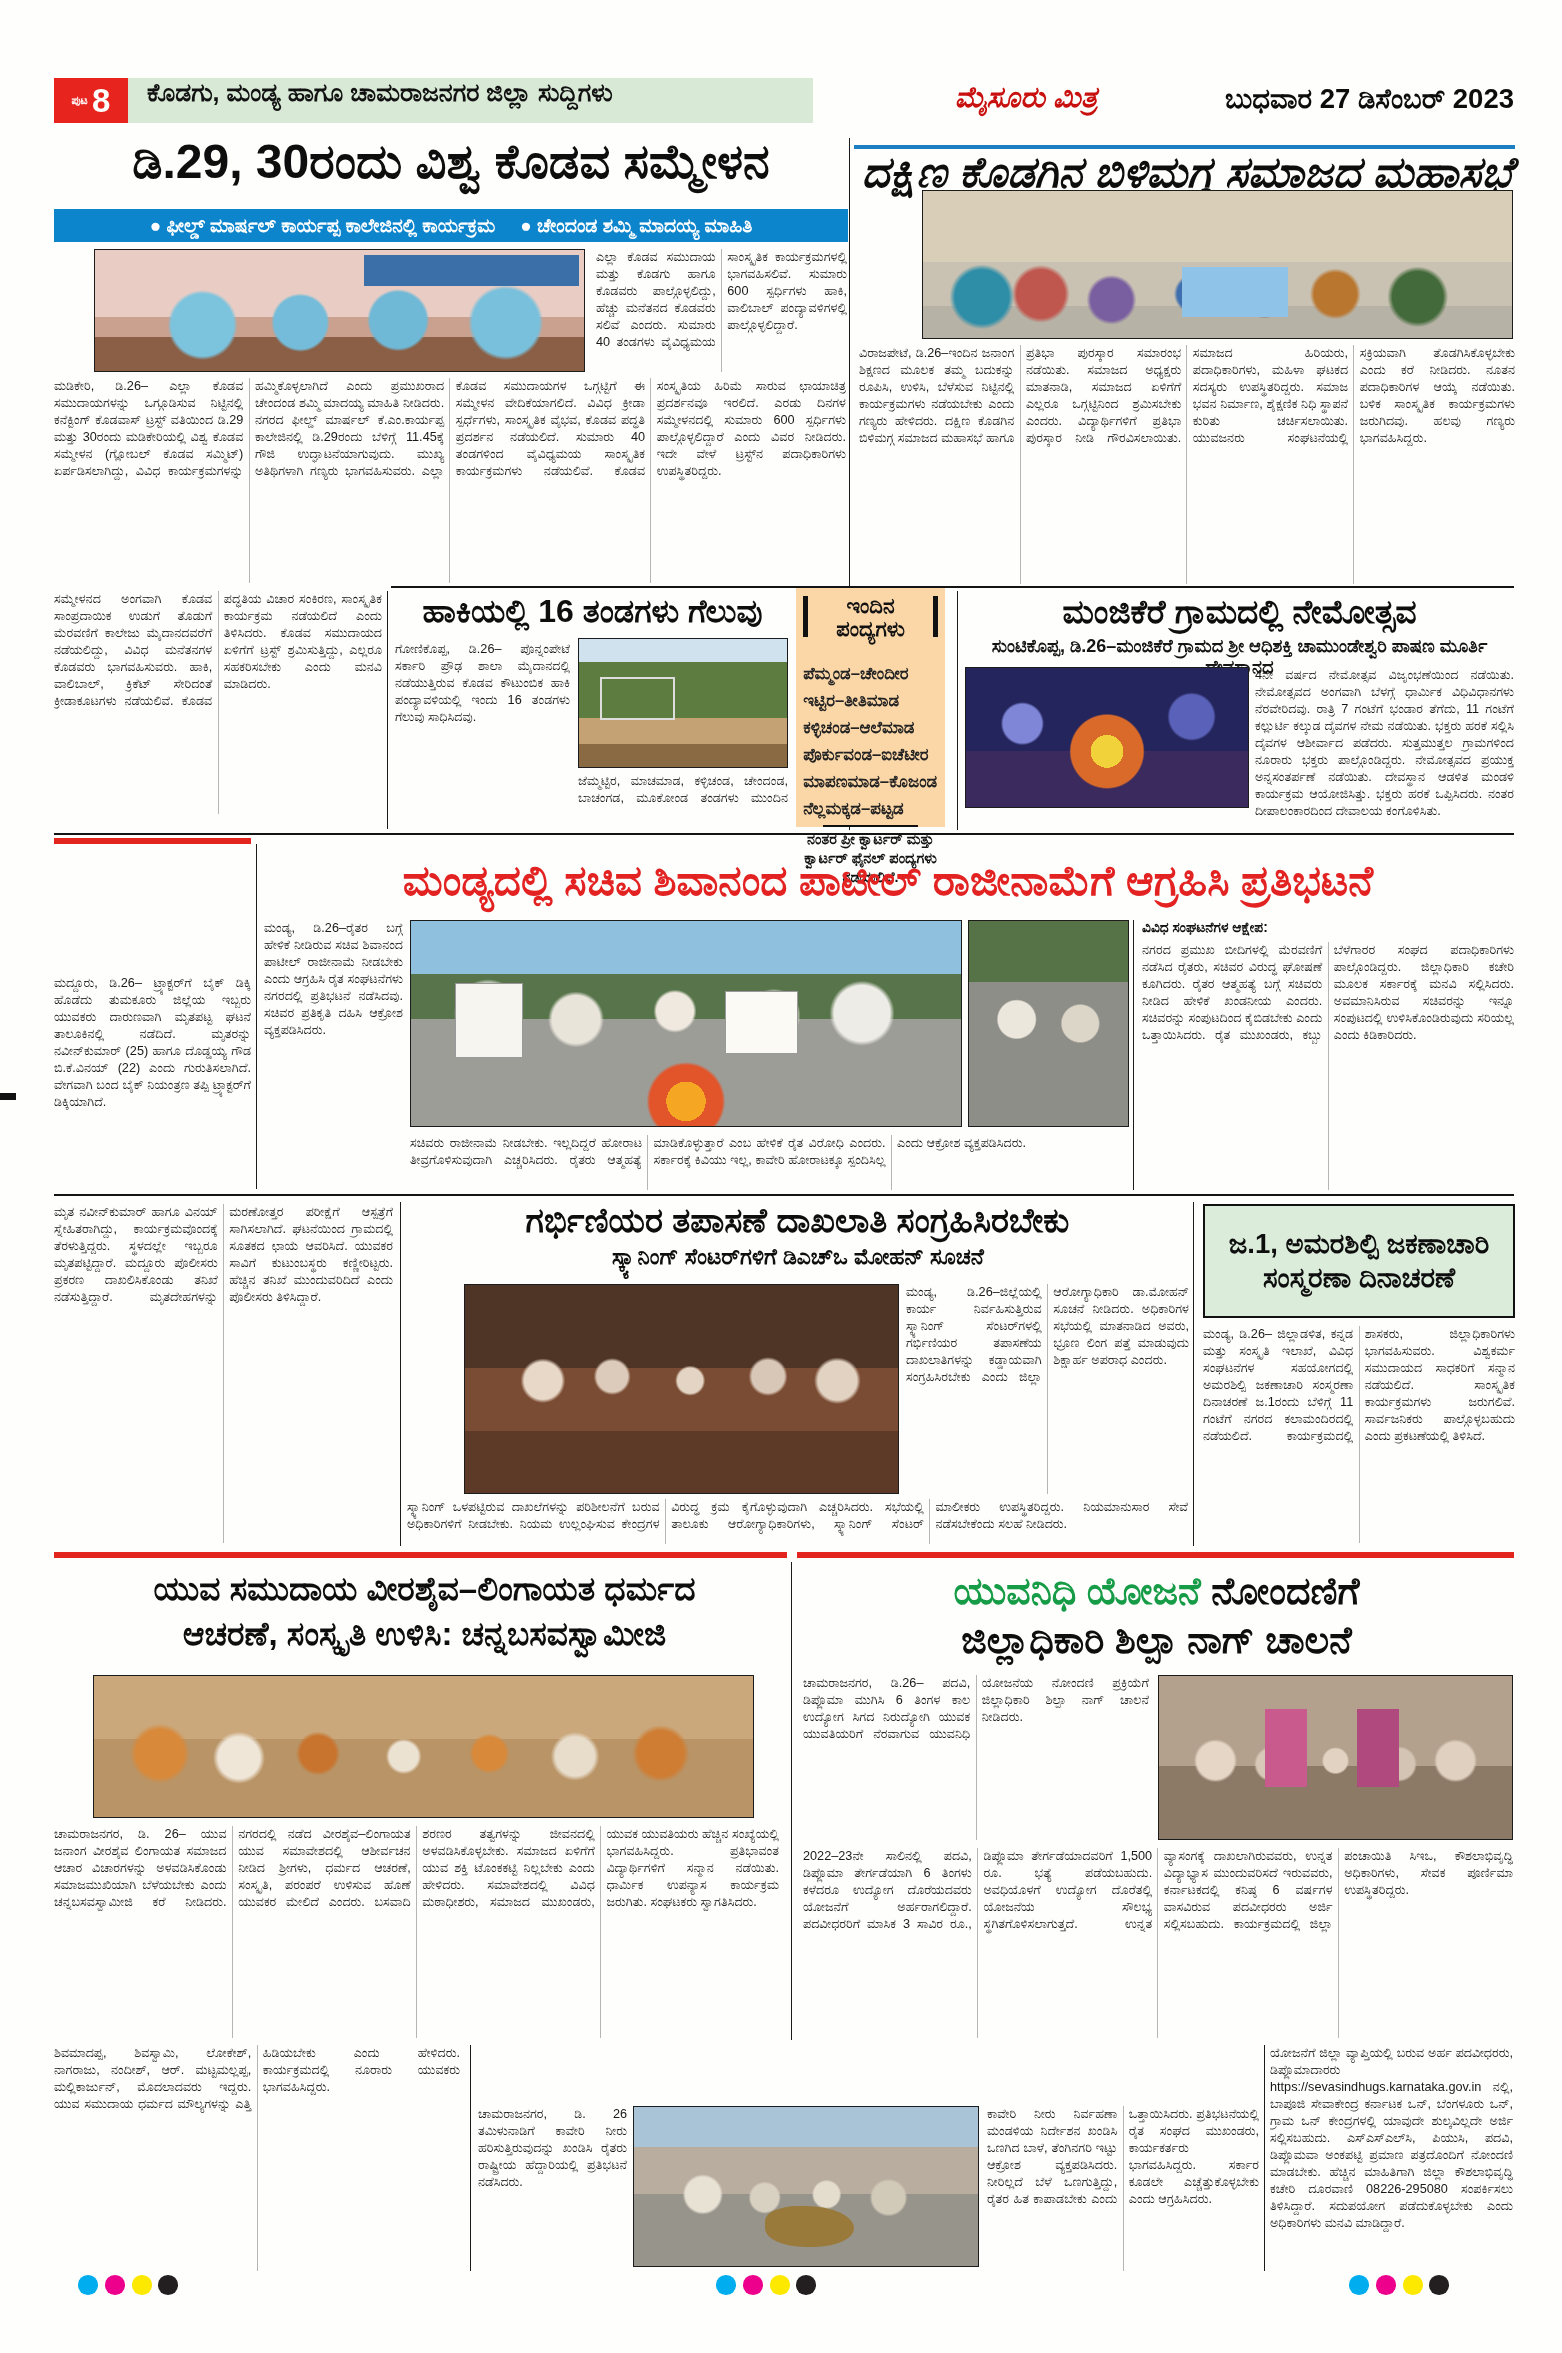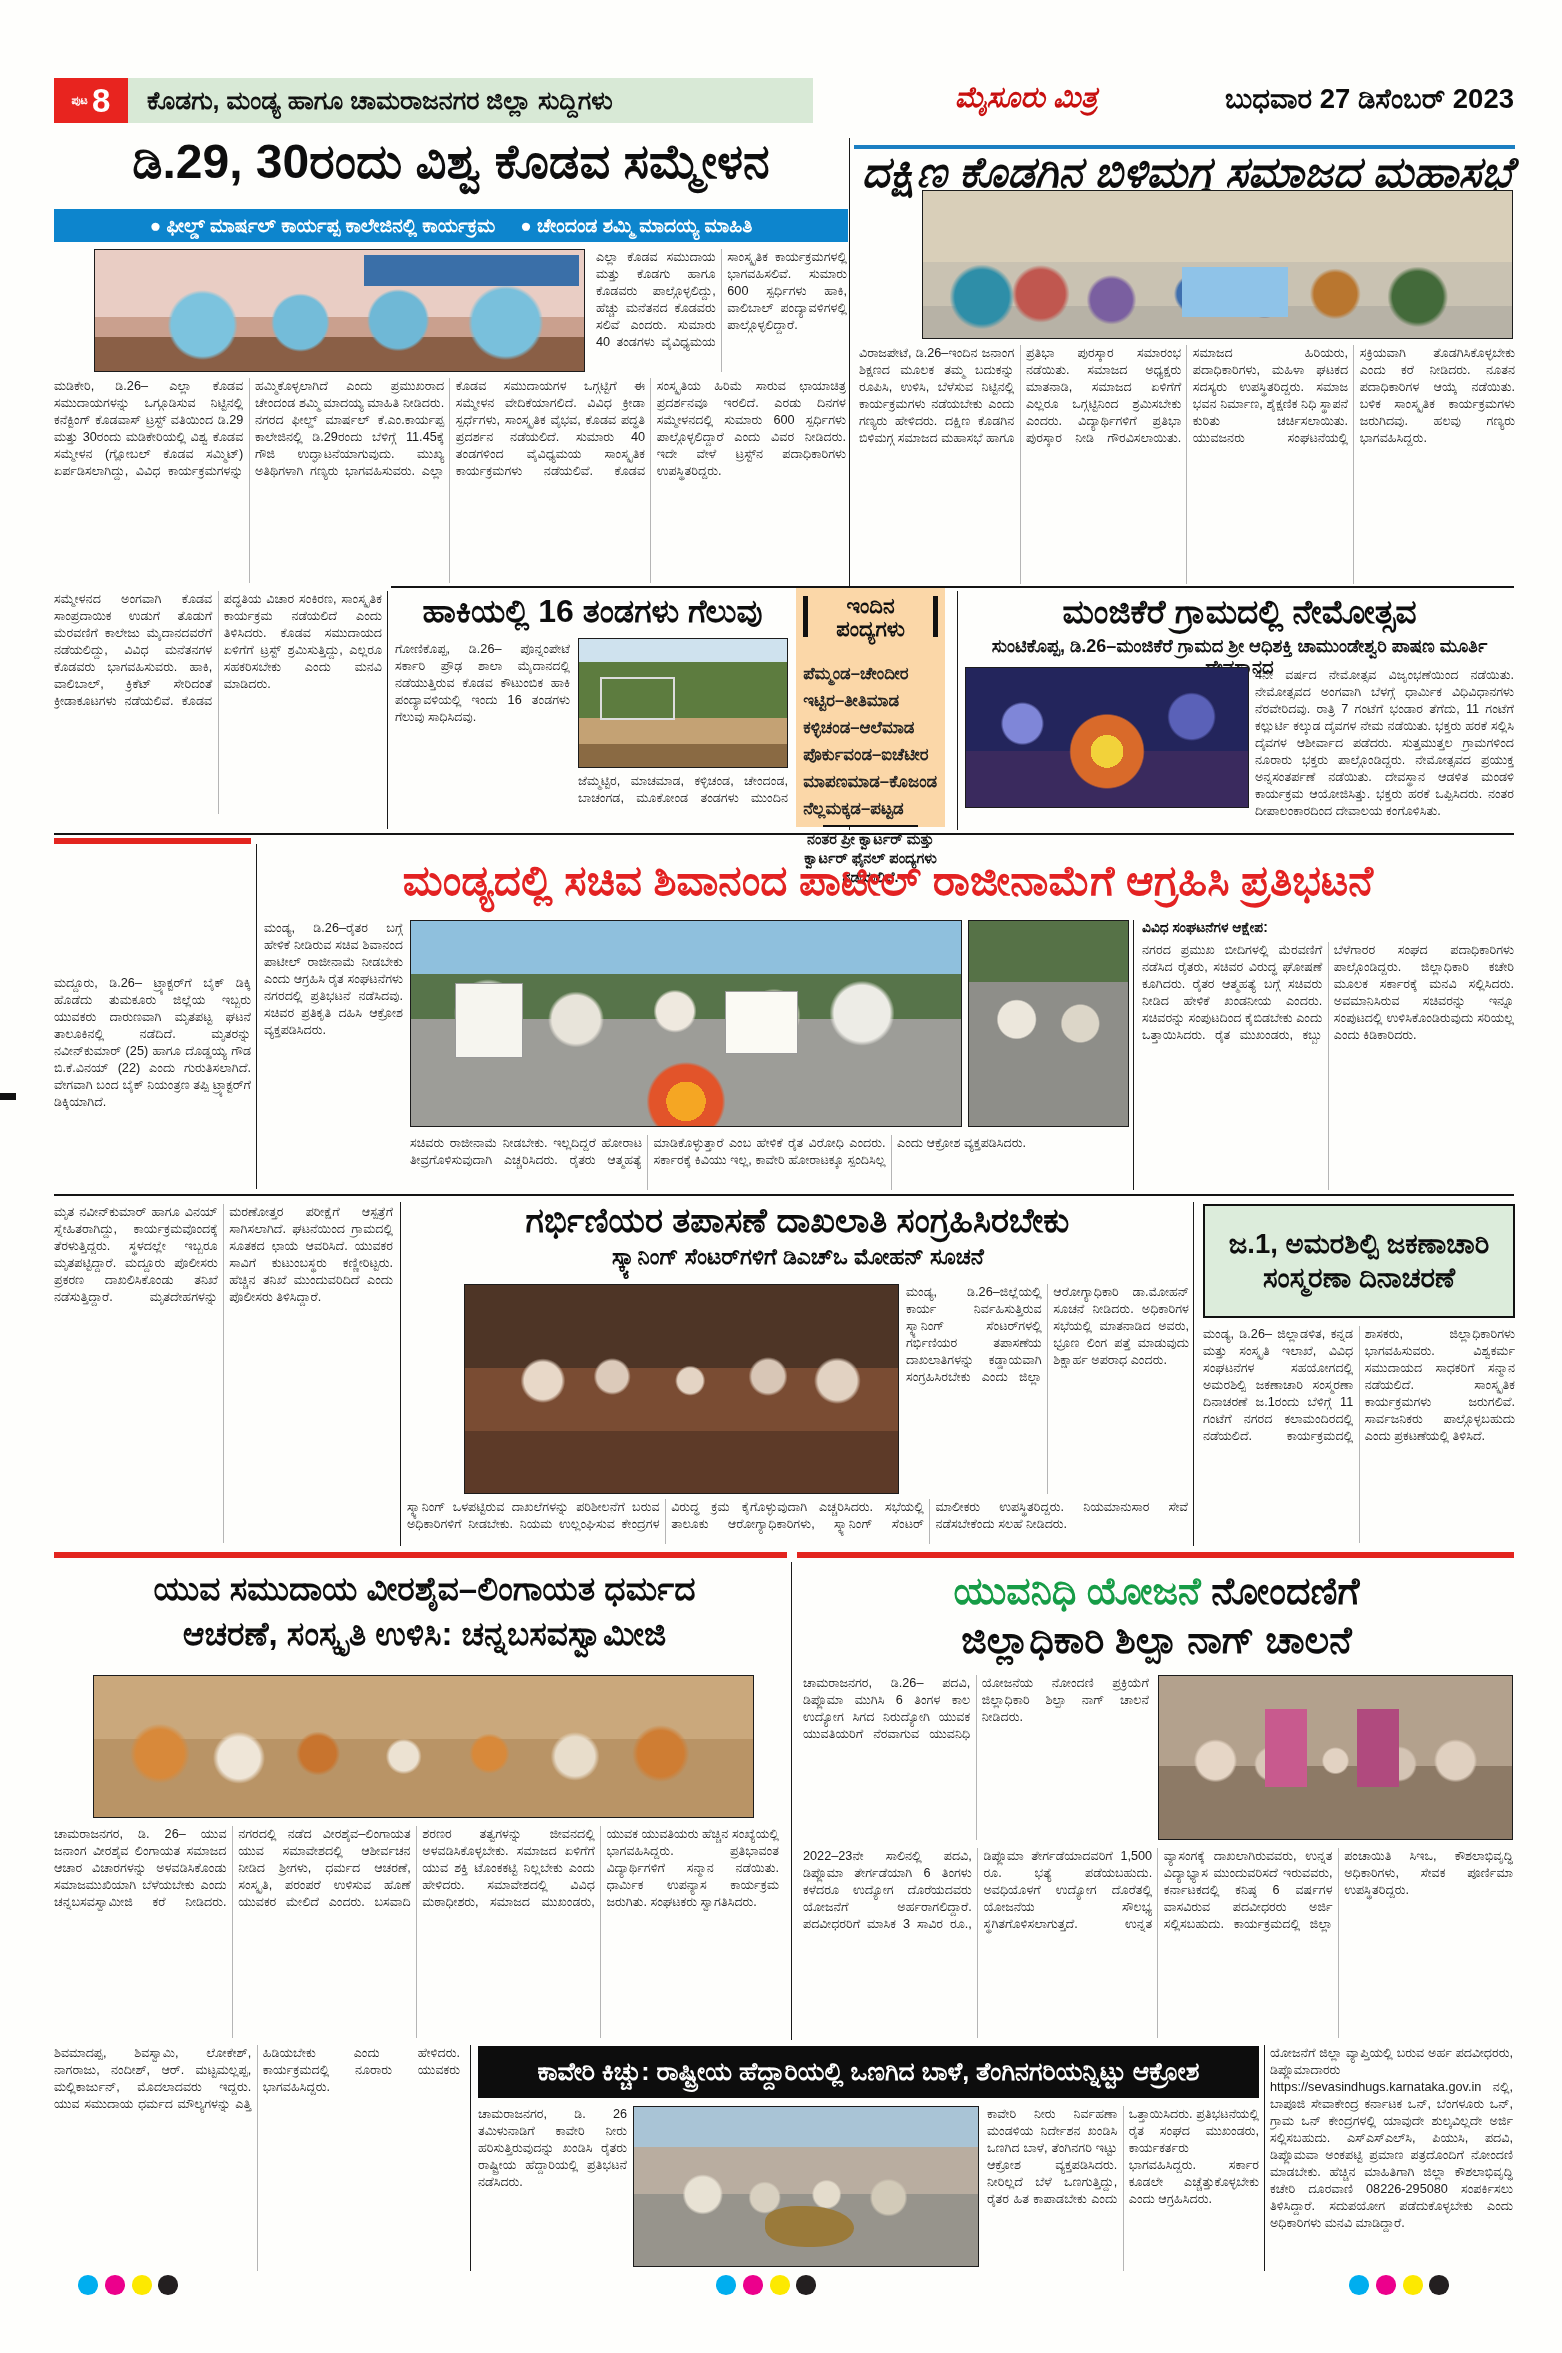--- a/index.html
+++ b/index.html
@@ -22,21 +22,21 @@
 </style>
 </head>
 <body>
 
 <div id="paper">
 
   <div class="abs" style="left:54px;top:78px;width:74px;height:45px;background:#e8241f;color:#fff;display:flex;align-items:center;justify-content:center;gap:4.3px;">
     <span style="font-size:11px;font-weight:700;">ಪುಟ</span>
     <span style="font-size:33px;font-weight:800;line-height:1;">8</span>
   </div>
-  <div class="abs" style="left:128px;top:78px;width:685px;height:45px;background:#d8e9d6;display:flex;align-items:center;">
+  <div class="abs" style="left:128px;top:78px;width:685px;height:45px;background:#d8e9d6;display:flex;align-items:flex-start;">
     <span style="font-size:25px;font-weight:800;padding-left:19px;color:#111;">ಕೊಡಗು, ಮಂಡ್ಯ ಹಾಗೂ ಚಾಮರಾಜನಗರ ಜಿಲ್ಲಾ ಸುದ್ದಿಗಳು</span>
   </div>
   <div class="abs" style="left:928px;top:81px;width:196px;height:39px;color:#c8100f;font-size:29px;font-weight:800;font-style:italic;text-align:center;">ಮೈಸೂರು ಮಿತ್ರ</div>
   <div class="abs" style="left:1130px;top:83px;width:384px;height:36px;font-size:27.5px;font-weight:700;text-align:right;color:#0d0d0d;">ಬುಧವಾರ 27 ಡಿಸೆಂಬರ್ 2023</div>
   <div class="abs" style="left:854px;top:145px;width:661px;height:4.3px;background:#1b7fc2;"></div>
 
   <div class="abs hl" style="left:54px;top:136px;width:794px;height:67px;font-size:48px;">ಡಿ.29, 30ರಂದು ವಿಶ್ವ ಕೊಡವ ಸಮ್ಮೇಳನ</div>
   <div class="abs" style="left:54px;top:209px;width:794px;height:33px;background:#0d85cd;color:#fff;display:flex;align-items:center;justify-content:center;gap:25px;font-weight:700;font-size:19px;">
     <span>● ಫೀಲ್ಡ್ ಮಾರ್ಷಲ್ ಕಾರ್ಯಪ್ಪ ಕಾಲೇಜಿನಲ್ಲಿ ಕಾರ್ಯಕ್ರಮ</span>
     <span>● ಚೇಂದಂಡ ಶಮ್ಮಿ ಮಾದಯ್ಯ ಮಾಹಿತಿ</span>
@@ -204,23 +204,20 @@
                 radial-gradient(circle at 84% 52%, #e0d0c0 0 6%, transparent 7%),
                 linear-gradient(180deg,#b3a18d 0 55%,#8d7a66 55% 100%),#b3a18d;">
     <div class="abs" style="left:30%;top:20%;width:12%;height:48%;background:#c85a8e;"></div>
     <div class="abs" style="left:56%;top:20%;width:12%;height:48%;background:#b04a7e;"></div>
   </div>
   <div class="abs body-col" style="left:803px;top:1848px;width:710px;height:190px;column-count:4;">2022–23ನೇ ಸಾಲಿನಲ್ಲಿ ಪದವಿ, ಡಿಪ್ಲೊಮಾ ತೇರ್ಗಡೆಯಾಗಿ 6 ತಿಂಗಳು ಕಳೆದರೂ ಉದ್ಯೋಗ ದೊರೆಯದವರು ಯೋಜನೆಗೆ ಅರ್ಹರಾಗಲಿದ್ದಾರೆ. ಪದವೀಧರರಿಗೆ ಮಾಸಿಕ 3 ಸಾವಿರ ರೂ., ಡಿಪ್ಲೊಮಾ ತೇರ್ಗಡೆಯಾದವರಿಗೆ 1,500 ರೂ. ಭತ್ಯೆ ಪಡೆಯಬಹುದು. ಅವಧಿಯೊಳಗೆ ಉದ್ಯೋಗ ದೊರೆತಲ್ಲಿ ಯೋಜನೆಯ ಸೌಲಭ್ಯ ಸ್ಥಗಿತಗೊಳಿಸಲಾಗುತ್ತದೆ. ಉನ್ನತ ವ್ಯಾಸಂಗಕ್ಕೆ ದಾಖಲಾಗಿರುವವರು, ಉನ್ನತ ವಿದ್ಯಾಭ್ಯಾಸ ಮುಂದುವರಿಸದೆ ಇರುವವರು, ಕರ್ನಾಟಕದಲ್ಲಿ ಕನಿಷ್ಠ 6 ವರ್ಷಗಳ ವಾಸವಿರುವ ಪದವೀಧರರು ಅರ್ಜಿ ಸಲ್ಲಿಸಬಹುದು. ಕಾರ್ಯಕ್ರಮದಲ್ಲಿ ಜಿಲ್ಲಾ ಪಂಚಾಯಿತಿ ಸಿಇಒ, ಕೌಶಲಾಭಿವೃದ್ಧಿ ಅಧಿಕಾರಿಗಳು, ಸೇವಕ ಪೂರ್ಣಿಮಾ ಉಪಸ್ಥಿತರಿದ್ದರು.</div>
   <div class="abs body-col" style="left:1270px;top:2045px;width:243px;height:226px;column-count:1;">ಯೋಜನೆಗೆ ಜಿಲ್ಲಾ ವ್ಯಾಪ್ತಿಯಲ್ಲಿ ಬರುವ ಅರ್ಹ ಪದವೀಧರರು, ಡಿಪ್ಲೊಮಾದಾರರು https://sevasindhugs.karnataka.gov.in ನಲ್ಲಿ, ಬಾಪೂಜಿ ಸೇವಾಕೇಂದ್ರ ಕರ್ನಾಟಕ ಒನ್, ಬೆಂಗಳೂರು ಒನ್, ಗ್ರಾಮ ಒನ್ ಕೇಂದ್ರಗಳಲ್ಲಿ ಯಾವುದೇ ಶುಲ್ಕವಿಲ್ಲದೇ ಅರ್ಜಿ ಸಲ್ಲಿಸಬಹುದು. ಎಸ್‌ಎಸ್‌ಎಲ್‌ಸಿ, ಪಿಯುಸಿ, ಪದವಿ, ಡಿಪ್ಲೊಮವಾ ಅಂಕಪಟ್ಟಿ ಪ್ರಮಾಣ ಪತ್ರದೊಂದಿಗೆ ನೋಂದಣಿ ಮಾಡಬೇಕು. ಹೆಚ್ಚಿನ ಮಾಹಿತಿಗಾಗಿ ಜಿಲ್ಲಾ ಕೌಶಲಾಭಿವೃದ್ಧಿ ಕಚೇರಿ ದೂರವಾಣಿ 08226-295080 ಸಂಪರ್ಕಿಸಲು ತಿಳಿಸಿದ್ದಾರೆ. ಸದುಪಯೋಗ ಪಡೆದುಕೊಳ್ಳಬೇಕು ಎಂದು ಅಧಿಕಾರಿಗಳು ಮನವಿ ಮಾಡಿದ್ದಾರೆ.</div>
 
   <div class="abs vdiv" style="left:470px;top:2045px;height:226px;"></div>
   <div class="abs vdiv" style="left:1264px;top:2045px;height:226px;"></div>
-  <div class="abs" style="left:478px;top:2046px;width:781px;height:52px;background:#0d0d0d;color:#fff;display:flex;align-items:center;justify-content:center;">
-    <span style="font-size:25px;font-weight:800;">ಕಾವೇರಿ ಕಿಚ್ಚು: ರಾಷ್ಟ್ರೀಯ ಹೆದ್ದಾರಿಯಲ್ಲಿ ಒಣಗಿದ ಬಾಳೆ, ತೆಂಗಿನಗರಿಯನ್ನಿಟ್ಟು ಆಕ್ರೋಶ</span>
-  </div>
   <div class="abs body-col" style="left:478px;top:2106px;width:149px;height:165px;column-count:1;">ಚಾಮರಾಜನಗರ, ಡಿ. 26 ತಮಿಳುನಾಡಿಗೆ ಕಾವೇರಿ ನೀರು ಹರಿಸುತ್ತಿರುವುದನ್ನು ಖಂಡಿಸಿ ರೈತರು ರಾಷ್ಟ್ರೀಯ ಹೆದ್ದಾರಿಯಲ್ಲಿ ಪ್ರತಿಭಟನೆ ನಡೆಸಿದರು.</div>
   <div class="abs photo" style="left:633px;top:2106px;width:346px;height:161px;
               background:
                 radial-gradient(circle at 20% 55%, #e8e2d4 0 6%, transparent 7%),
                 radial-gradient(circle at 38% 57%, #d8d0c0 0 6%, transparent 7%),
                 radial-gradient(circle at 56% 55%, #e4dccc 0 6%, transparent 7%),
                 radial-gradient(circle at 74% 57%, #d2cab8 0 6%, transparent 7%),
                 linear-gradient(180deg,#a9c4d6 0 25%,#b9ada0 25% 55%,#97948c 55% 100%),#97948c;">
     <div class="abs" style="left:38%;top:62%;width:26%;height:26%;background:#9a7a3a;border-radius:40% 60% 50% 50%;"></div>
   </div>

